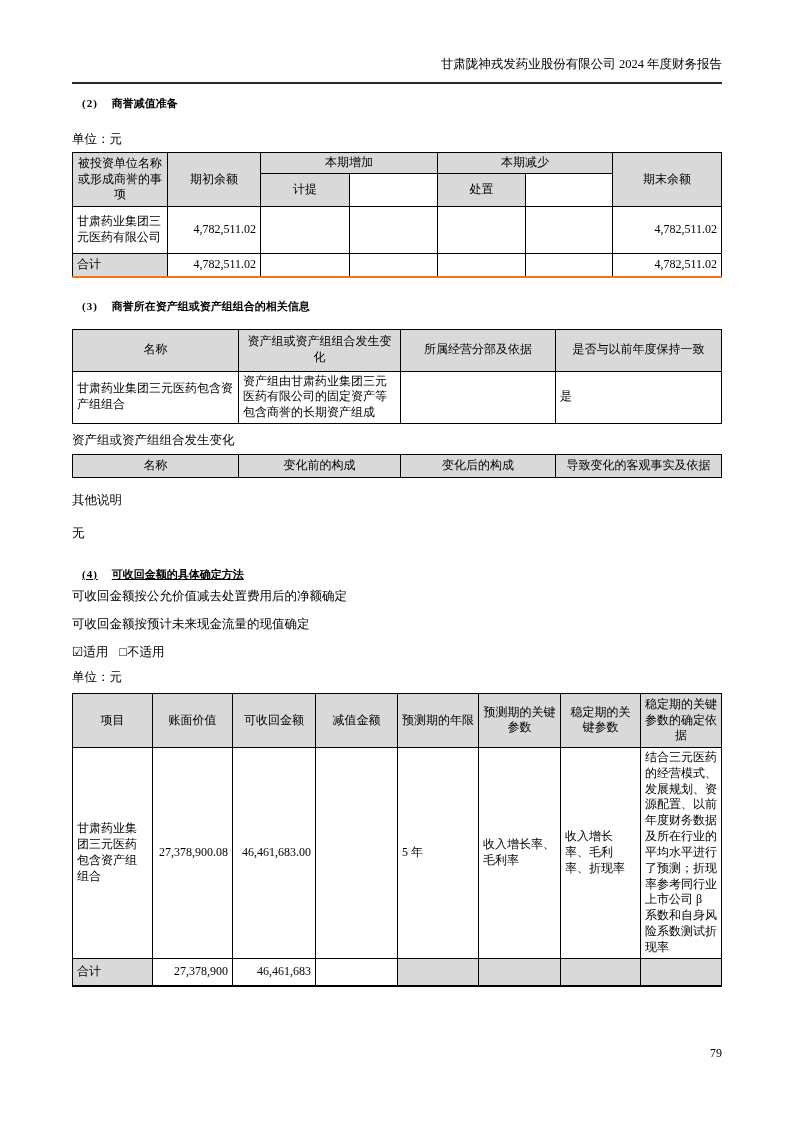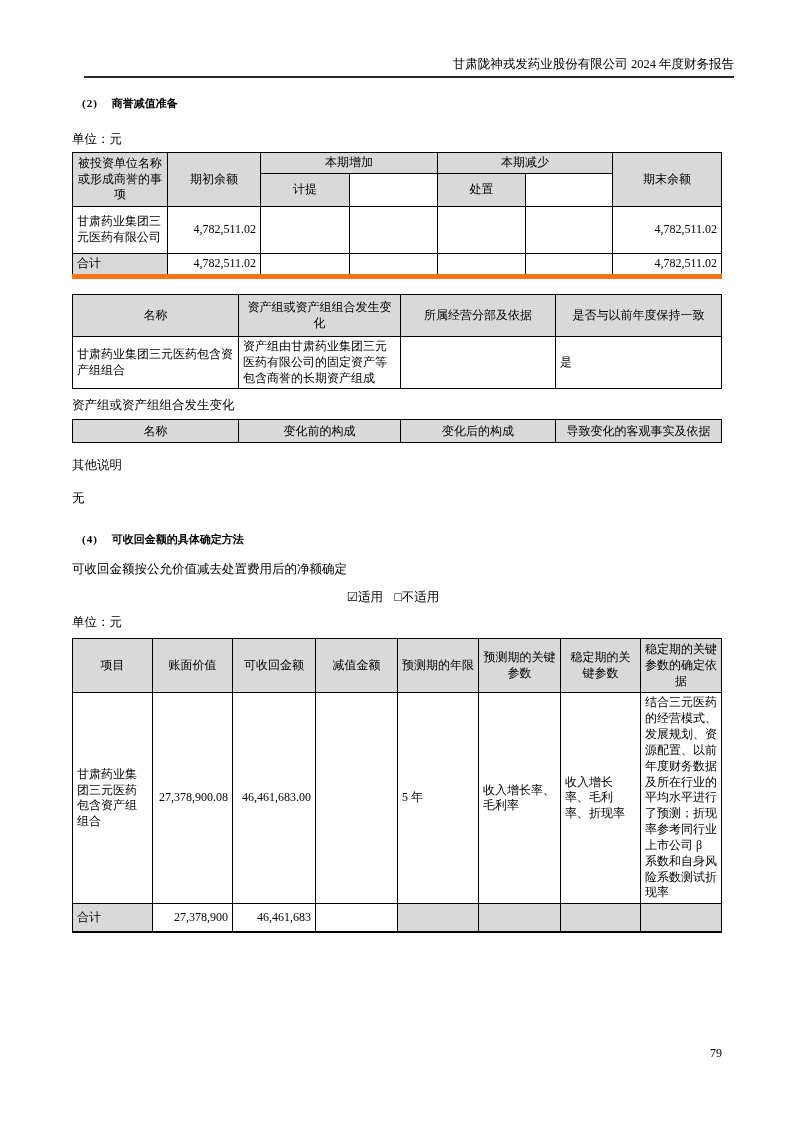--- a/index.html
+++ b/index.html
@@ -6,55 +6,55 @@
   body { background: #ffffff; }
   .page {
     position: relative;
     width: 793px; height: 1122px;
     background: #ffffff;
     font-family: "Liberation Serif", "DejaVu Serif", serif;
     color: #000;
     overflow: hidden;
   }
   .doc-header {
-    position: absolute; left: 84px; top: 56px; width: 650px;
+    position: absolute; left: 72px; top: 56px; width: 650px;
     text-align: right; font-size: 12.5px;
-    border-bottom: 2px solid #2a2a2a; padding-bottom: 3px;
+    border-bottom: 2px solid #2a2a2a; padding-bottom: 9px;
   }
   .content { position: absolute; left: 72px; top: 96px; width: 650px; }
   .sec-title { font-size: 11px; font-weight: bold; padding-left: 10px; }
   .sec-title .sec-num { margin-right: 14px; letter-spacing: 1px; }
   .unit-label { text-align: left; font-size: 12.5px; margin-top: 20px; }
   .body-line { font-size: 12.5px; }
   table { border-collapse: collapse; table-layout: fixed; width: 649px; font-size: 12px; }
   td, th { border: 1px solid #000; padding: 2px 4px; vertical-align: middle; line-height: 1.32; word-break: break-all; }
   th { font-weight: normal; text-align: center; }
   .gray { background: #d9d9d9; }
   .num { text-align: right; }
   .t1 { margin-top: 4px; }
-  .t1 { border-bottom: 5px solid #f97316; padding-left: 40px; }
+  .t1 { border-bottom: 2px solid #f97316; padding-left: 40px; }
   .t1 .hr1 td, .t1 .hr1 th { height: 21px; }
   .t1 .hr2 th, .t1 .hr2 td { height: 33px; }
   .t1 .dr td { height: 47px; }
   .t1 .tr td { height: 23px; }
   .mt-title3 { margin-top: 21px; }
   .t2 { margin-top: 15px; }
   .t2 .hr th { height: 42px; }
   .t2 .dr td { height: 48px; vertical-align: middle; }
   .note { margin-top: 8px; }
   .t3 { margin-top: 5px; }
   .t3 .hr th { height: 23px; }
   .other-label { margin-top: 14px; }
   .other-value { margin-top: 16px; }
-  .mt-title4 { margin-top: 25px; }
-  .m-line { margin-top: 14px; }
+  .mt-title4 { margin-top: 25px; text-decoration: underline; }
+  .m-line { margin-top: 6px; }
   .cb-line { margin-top: 10px; font-size: 12.5px; }
   .cb-line .cb-group { margin-right: 8px; }
   .m-line2 { margin-top: 11px; }
-  .cb-line2 { margin-top: 11px; text-align: center; }
+  .cb-line2 { margin-top: 11px; }
   .unit2 { margin-top: 8px; }
   .t4 { margin-top: 7px; border-bottom: 2px solid #000; }
   .t4 .hr th { height: 54px; }
   .t4 .dr td { vertical-align: middle; }
   .t4 .tr td { height: 28px; }
   .page-number { position: absolute; right: 71px; top: 1046px; font-size: 12px; }
 </style>
 </head>
 <body>
 
@@ -109,20 +109,23 @@
         <td class="num">4,782,511.02</td>
         <td></td>
         <td></td>
         <td></td>
         <td></td>
         <td class="num">4,782,511.02</td>
       </tr>
     </tbody>
       </table>
 
+    <div class="sec-title mt-title3">
+      <span class="sec-num">(3)</span><span>商誉所在资产组或资产组组合的相关信息</span>
+    </div>
 
     <table class="t2">
       <colgroup>
         <col style="width:166px">
           <col style="width:162px">
           <col style="width:155px">
           <col style="width:166px">
       </colgroup>
       <tbody>
           <tr class="hr">
@@ -161,20 +164,21 @@
 
     <div class="body-line other-label">其他说明</div>
     <div class="body-line other-value">无</div>
 
     <div class="sec-title mt-title4">
       <span class="sec-num">(4)</span><span>可收回金额的具体确定方法</span>
     </div>
 
     <div class="body-line m-line">可收回金额按公允价值减去处置费用后的净额确定</div>
 
+    <div class="body-line m-line2">可收回金额按预计未来现金流量的现值确定</div>
     <div class="cb-line cb-line2">
       <span class="cb-group"><span>☑</span><span>适用</span></span>
       <span class="cb-group"><span>□</span><span>不适用</span></span>
     </div>
 
     <div class="unit-label unit2">单位：元</div>
 
     <table class="t4">
       <colgroup>
         <col style="width:80px">

